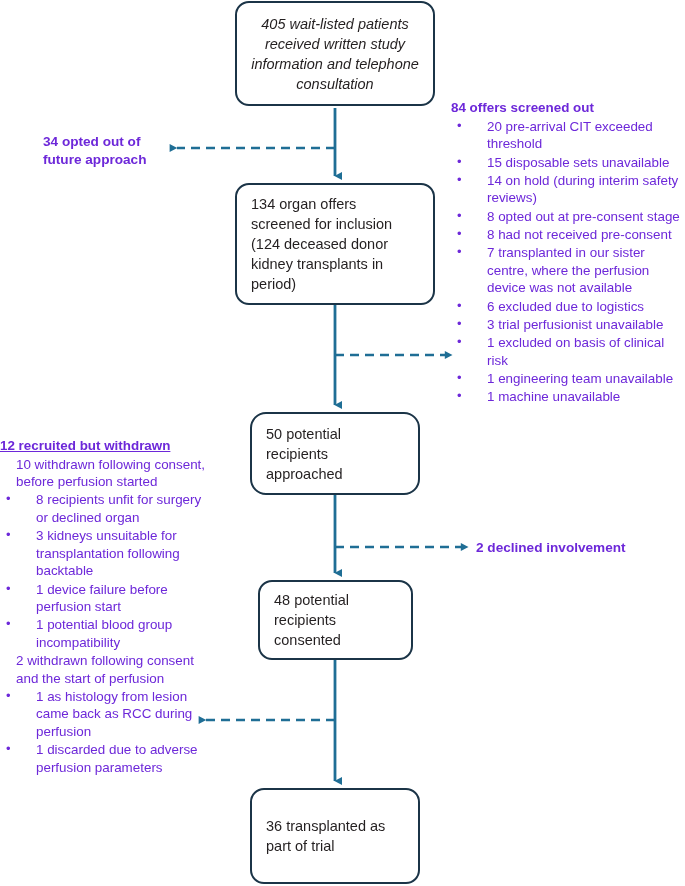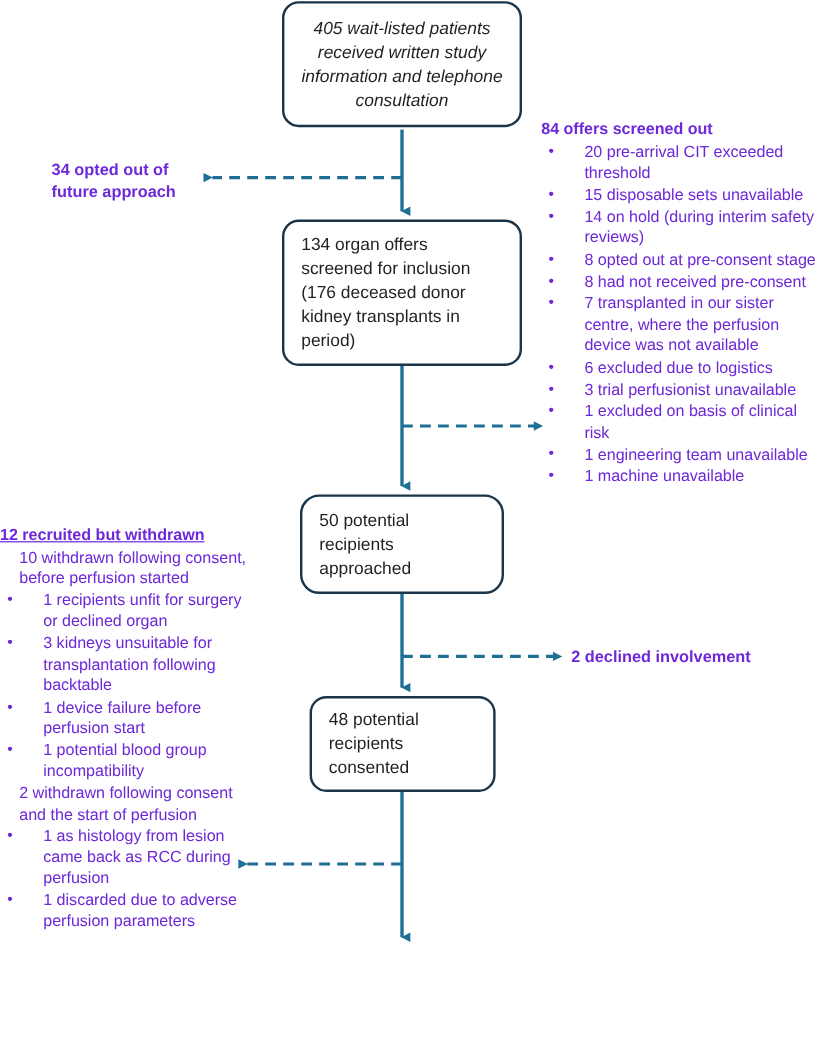--- a/index.html
+++ b/index.html
@@ -117,31 +117,34 @@
     <line x1="335" y1="547" x2="468" y2="547" stroke="#1f6e95" stroke-width="2.6" stroke-dasharray="9 6" marker-end="url(#arrowRight)"></line>
 
     <line x1="335" y1="720" x2="206" y2="720" stroke="#1f6e95" stroke-width="2.6" stroke-dasharray="9 6" marker-end="url(#arrowLeft)"></line>
   </svg>
 
   <div class="node center" style="left:235px; top:1px; width:200px; height:105px;font-style:italic;">
     <span class="node-text">405 wait-listed patients received written study information and telephone consultation</span>
   </div>
 
   <div class="node left" style="left:235px; top:183px; width:200px; height:122px;">
-    <span class="node-text">134 organ offers screened for inclusion (176 deceased donor kidney transplants in period)</span>
+    <span class="node-text">134 organ offers screened for inclusion (124 deceased donor kidney transplants in period)</span>
   </div>
 
   <div class="node left" style="left:250px; top:412px; width:170px; height:83px;border-radius:16px;">
     <span class="node-text">50 potential recipients approached</span>
   </div>
 
   <div class="node left" style="left:258px; top:580px; width:155px; height:80px;">
     <span class="node-text">48 potential recipients consented</span>
   </div>
 
+  <div class="node left" style="left:250px; top:788px; width:170px; height:96px;">
+    <span class="node-text">36 transplanted as part of trial</span>
+  </div>
 
   <div class="ann bold-label" style="left:43px; top:133px; width:130px;">
     <span>34 opted out of future approach</span>
   </div>
 
   <div class="ann" style="left:451px; top:99px; width:234px;">
     <span class="ann-head">84 offers screened out</span>
     <ul class="bullets">
       <li>20 pre-arrival CIT exceeded threshold</li>
       <li>15 disposable sets unavailable</li>
@@ -154,21 +157,21 @@
       <li>1 excluded on basis of clinical risk</li>
       <li>1 engineering team unavailable</li>
       <li>1 machine unavailable</li>
     </ul>
   </div>
 
   <div class="ann" style="left:0px; top:437px; width:215px;">
     <span class="ann-head underline">12 recruited but withdrawn</span>
     <span class="ann-sub">10 withdrawn following consent, before perfusion started</span>
     <ul class="bullets">
-      <li>1 recipients unfit for surgery or declined organ</li>
+      <li>8 recipients unfit for surgery or declined organ</li>
       <li>3 kidneys unsuitable for transplantation following backtable</li>
       <li>1 device failure before perfusion start</li>
       <li>1 potential blood group incompatibility</li>
     </ul>
     <span class="ann-sub">2 withdrawn following consent and the start of perfusion</span>
     <ul class="bullets">
       <li>1 as histology from lesion came back as RCC during perfusion</li>
       <li>1 discarded due to adverse perfusion parameters</li>
     </ul>
   </div>

